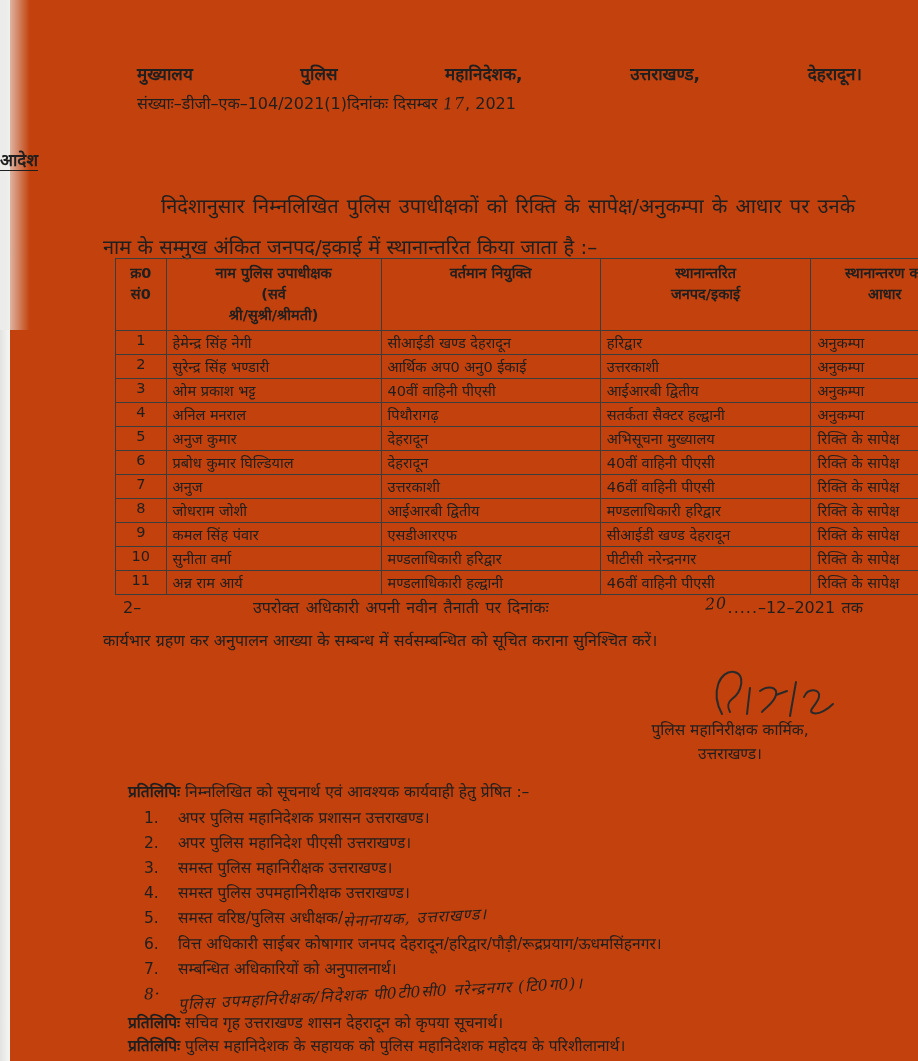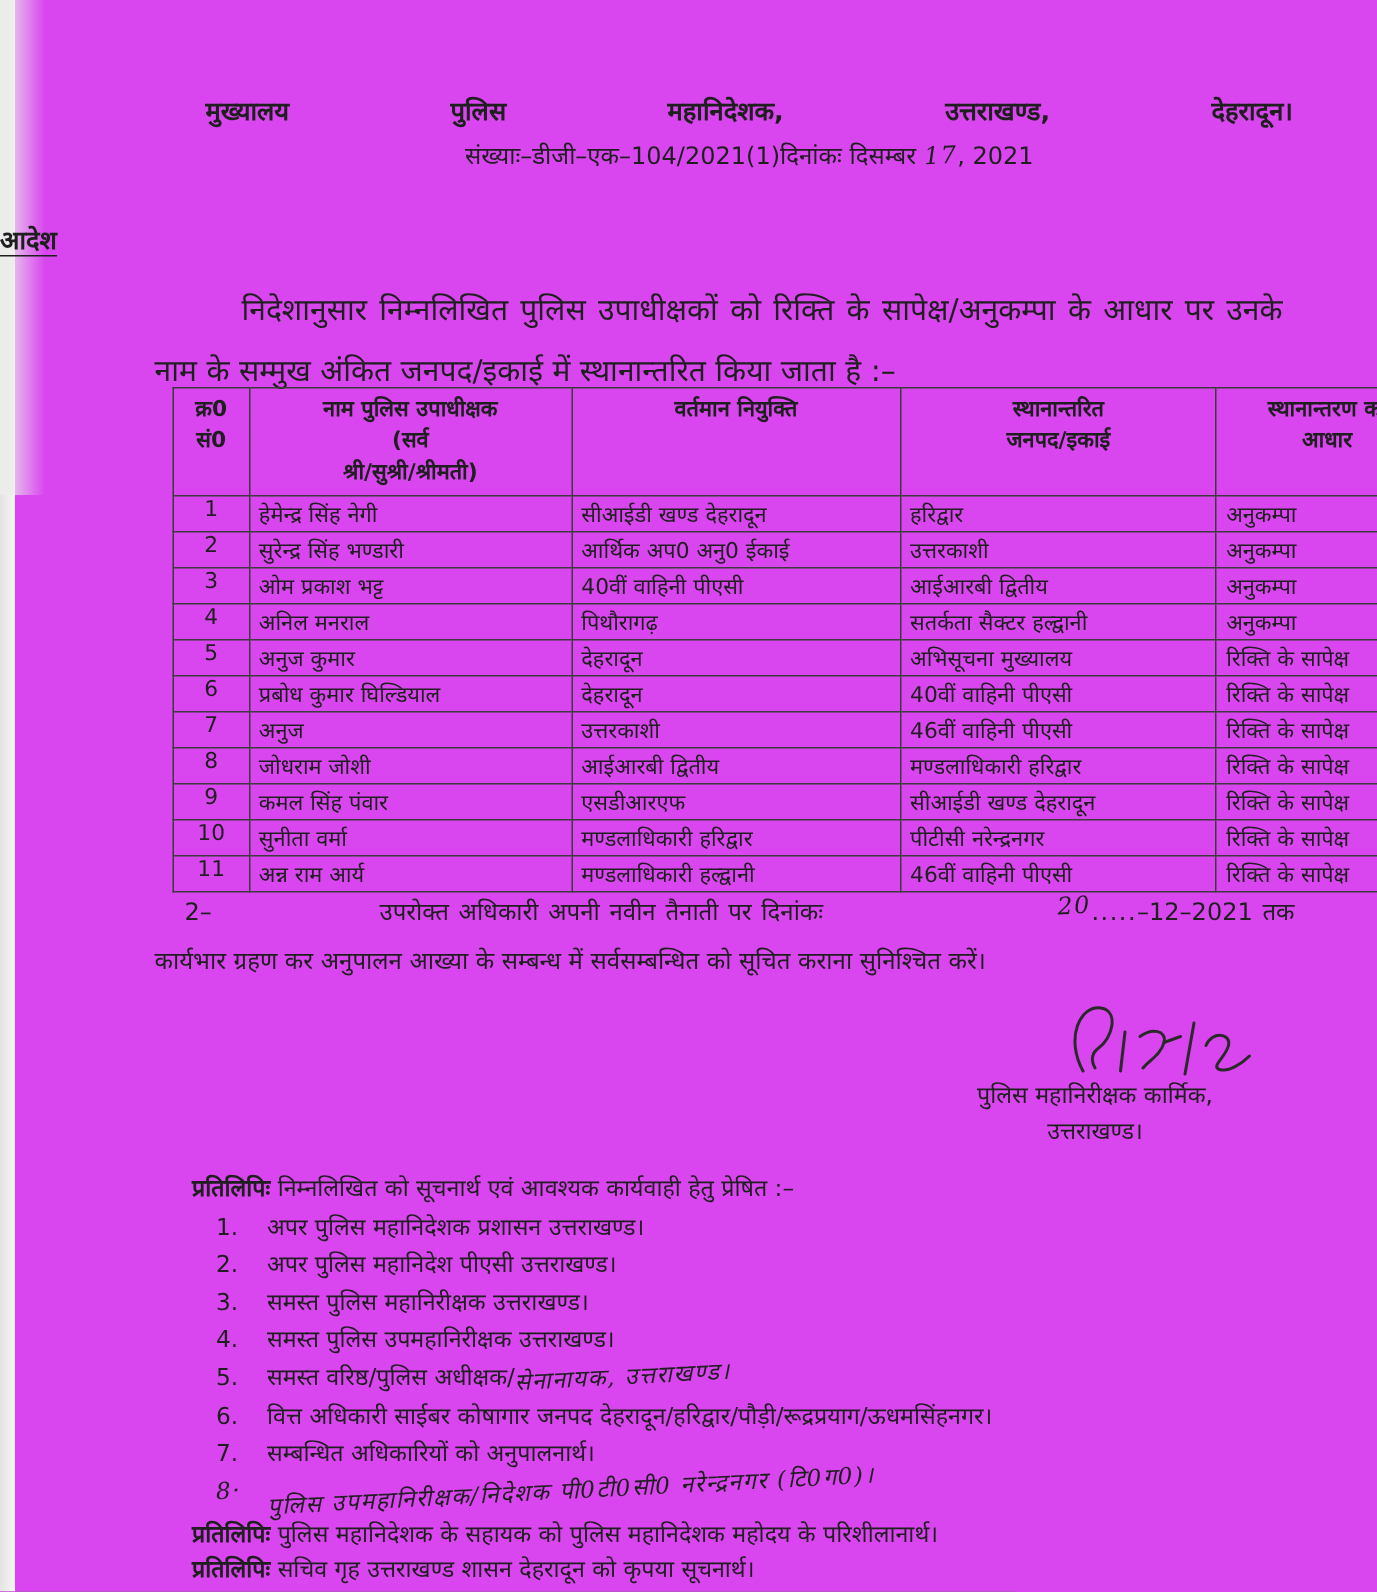--- a/index.html
+++ b/index.html
@@ -4,36 +4,36 @@
 <style>
   html,body{margin:0;padding:0;}
   body{
     font-family:"DejaVu Sans","Liberation Sans",sans-serif;
     background:#777;
   }
   .page{
     position:relative;
     width:918px;height:1061px;
     margin:0 auto;
-    background:#d946ef;
+    background:#c2410c;
     color:#1f1f1f;
     overflow:hidden;
   }
   .scan-edge{
     position:absolute;left:0;top:0;bottom:0;width:10px;
     background:linear-gradient(to right,#e3e3e2,#f6f6f5);
   }
   .scan-corner{
     position:absolute;left:0;top:0;width:30px;height:330px;
     background:linear-gradient(to right,#ececeb,rgba(252,252,251,0));
   }
   
   .hdr{position:absolute;left:137px;right:56px;top:62px;}
   .hdr-line1{display:flex;justify-content:space-between;font-size:17px;font-weight:bold;}
-  .hdr-line2{display:flex;justify-content:center;margin-top:7px;font-size:16px;}
+  .hdr-line2{display:flex;justify-content:flex-start;margin-top:7px;font-size:16px;}
   .hdr-date{white-space:nowrap;}
   
   .order-heading{
     position:absolute;top:148px;left:0;right:40px;text-align:left;
     font-size:17px;font-weight:bold;text-decoration:underline;
     text-underline-offset:4px;
   }
   
   .intro{
     position:absolute;top:186px;left:103px;width:752px;
@@ -289,20 +289,20 @@
         <div class="dist-item">
           <span class="num handwritten">8·</span>
           <span><span class="handwritten">पुलिस उपमहानिरीक्षक/निदेशक पी0टी0सी0 नरेन्द्रनगर (टि0ग0)।</span></span>
         </div>
       </div>
   </div>
 
   <div class="footer">
     <div>
       <span class="u-label">प्रतिलिपिः</span>
-      <span>पुलिस महानिदेशक के सहायक को पुलिस महानिदेशक महोदय के परिशीलानार्थ।</span>
+      <span>सचिव गृह उत्तराखण्ड शासन देहरादून को कृपया सूचनार्थ।</span>
     </div>
     <div>
       <span class="u-label">प्रतिलिपिः</span>
-      <span>सचिव गृह उत्तराखण्ड शासन देहरादून को कृपया सूचनार्थ।</span>
+      <span>पुलिस महानिदेशक के सहायक को पुलिस महानिदेशक महोदय के परिशीलानार्थ।</span>
     </div>
   </div>
 </div>
 
 </body></html>

